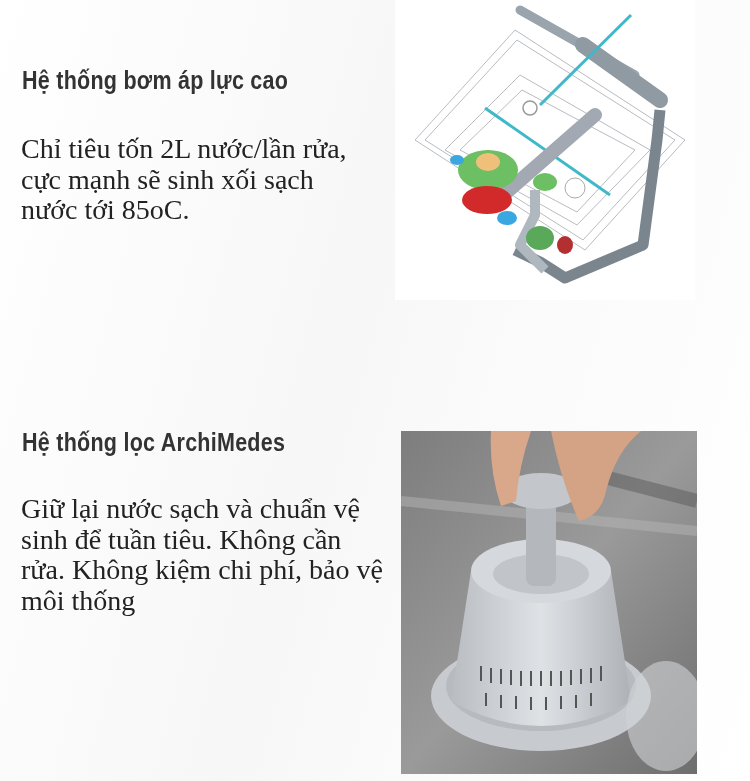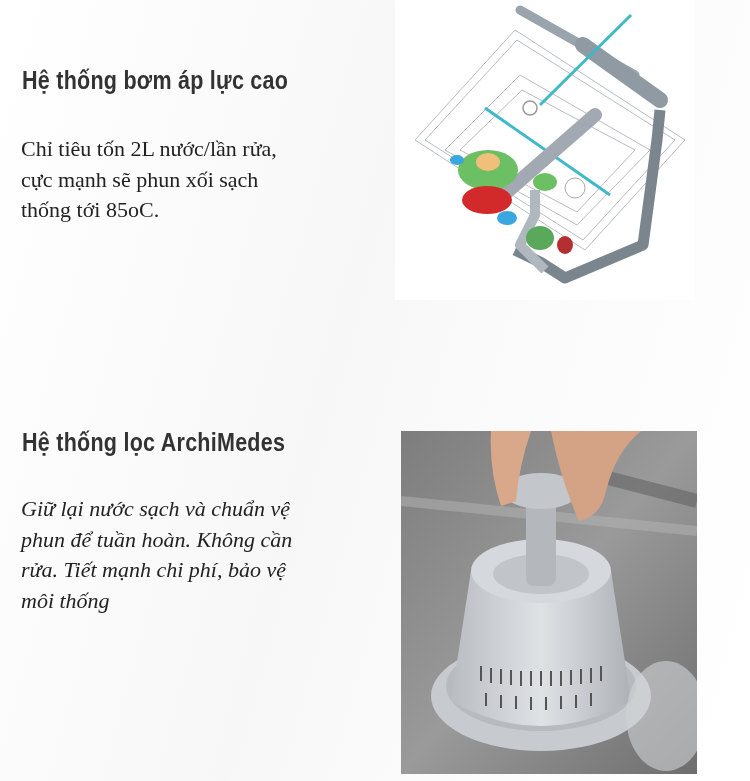--- a/index.html
+++ b/index.html
@@ -16,37 +16,37 @@
   .heading {
     position:absolute; left:22px;
     font-family:"Liberation Sans", sans-serif;
     font-weight:bold; font-size:25px; color:#333;
     transform:scaleX(0.86); transform-origin:left top;
     letter-spacing:0.3px; white-space:nowrap;
   }
   .para {
     position:absolute; left:21px; width:350px;
     font-family:"Liberation Serif", serif;
-    font-size:22px; line-height:30.5px; color:#222;
+    font-size:28px; line-height:30.5px; color:#222;
   }
   .para span { display:block; white-space:nowrap; }
   .img-box { position:absolute; overflow:hidden; }
   #img1 { left:395px; top:0px; width:300px; height:300px; background:#fff; }
   #img2 { left:401px; top:431px; width:296px; height:343px; background:#8a8a8a; }
 </style>
 </head>
 <body>
 
 <div class="bg-shade"></div>
 
 <div class="heading" style="top:66px;">Hệ thống bơm áp lực cao</div>
 <div class="para" style="top:134px;">
   <span>Chỉ tiêu tốn 2L nước/lần rửa,</span>
-  <span>cực mạnh sẽ phun xối sạch</span>
-  <span>thống tới 85oC.</span>
+  <span>cực mạnh sẽ sinh xối sạch</span>
+  <span>nước tới 85oC.</span>
 </div>
 
 <div class="img-box" id="img1">
   <svg width="300" height="300" viewBox="0 0 300 300">
 
     <g fill="none" stroke="#b8bcc0" stroke-width="1">
       <polygon points="20,140 120,30 290,140 190,250"></polygon>
       <polygon points="30,140 122,40 280,140 188,240"></polygon>
       <polygon points="50,150 125,75 255,150 182,225"></polygon>
       <polygon points="65,150 127,90 240,150 182,212"></polygon>
@@ -74,24 +74,24 @@
 
     <ellipse cx="150" cy="182" rx="12" ry="9" fill="#6cbf63"></ellipse>
 
     <path d="M140,190 L140,215 L125,245 L150,270" fill="none" stroke="#b0b8bf" stroke-width="10" stroke-linejoin="round"></path>
     <ellipse cx="145" cy="238" rx="14" ry="12" fill="#5aa85a"></ellipse>
     <ellipse cx="170" cy="245" rx="8" ry="9" fill="#b43030"></ellipse>
   </svg>
 </div>
 
 <div class="heading" style="top:428px;">Hệ thống lọc ArchiMedes</div>
-<div class="para" style="top:494px;font-style:italic;">
+<div class="para" style="top:494px;">
   <span>Giữ lại nước sạch và chuẩn vệ</span>
-  <span>phun để tuần hoàn. Không cần</span>
-  <span>rửa. Tiết mạnh chi phí, bảo vệ</span>
+  <span>sinh để tuần tiêu. Không cần</span>
+  <span>rửa. Không kiệm chi phí, bảo vệ</span>
   <span>môi thống</span>
 </div>
 
 <div class="img-box" id="img2">
   <svg width="296" height="343" viewBox="0 0 296 343">
     <defs>
       <linearGradient id="sink" x1="0" y1="0" x2="1" y2="1">
         <stop offset="0" stop-color="#7d7d7d"></stop>
         <stop offset="0.5" stop-color="#9a9a9a"></stop>
         <stop offset="1" stop-color="#6e6e6e"></stop>

